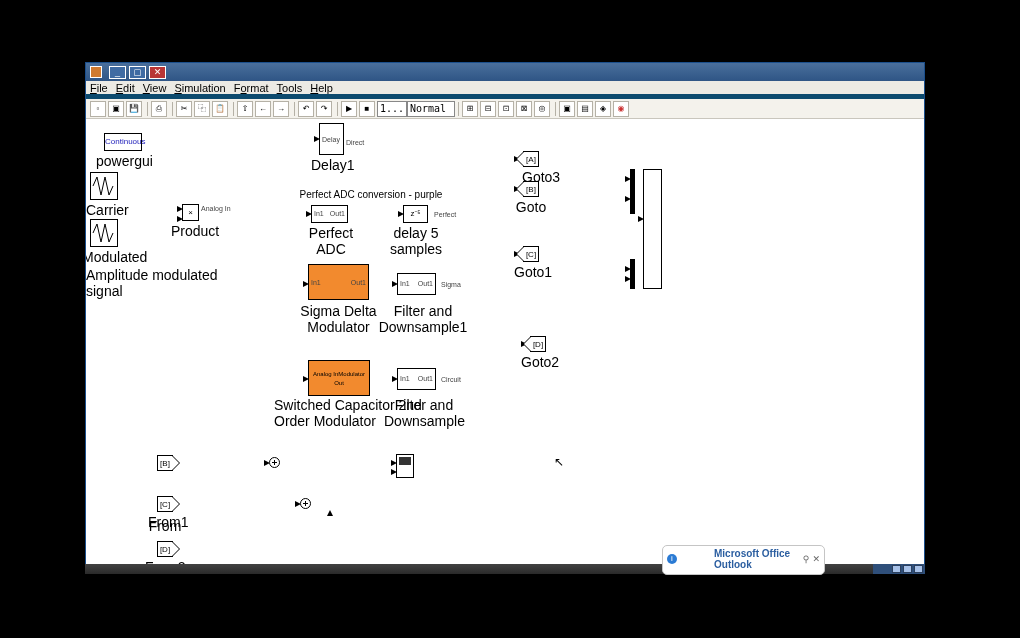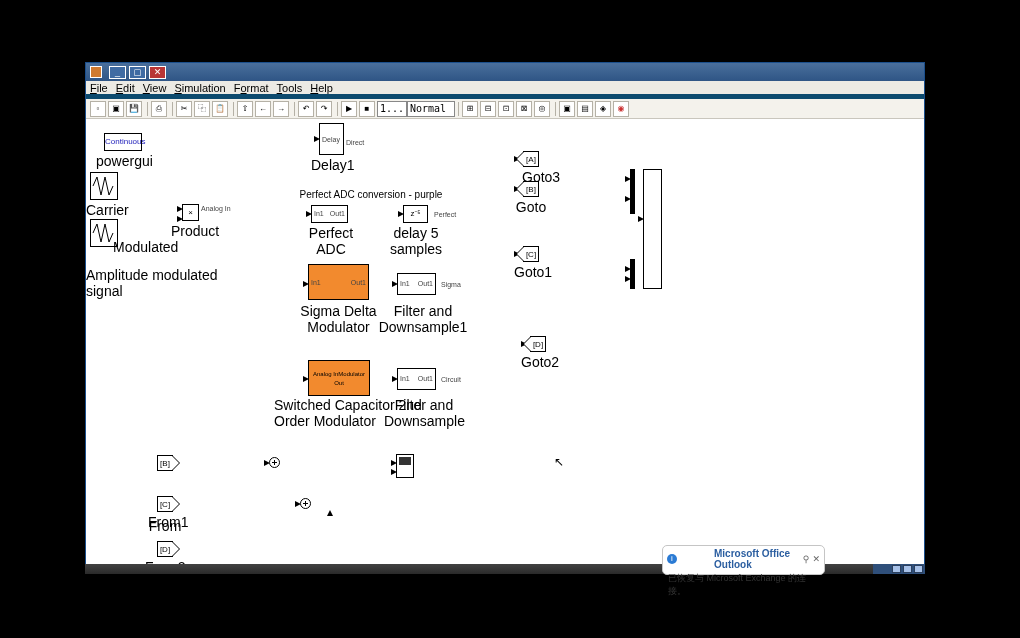--- a/index.html
+++ b/index.html
@@ -167,21 +167,21 @@
           <polyline points="2,13 6,4 10,22 14,4 18,22 22,13" fill="none" stroke="#000"></polyline>
         </svg>
     </div>
     <div class="lbl" style="left:0;top:83px;width:36px;">Carrier</div>
 
     <div class="blk" style="left:4px;top:100px;width:28px;height:28px;">
       <svg width="26" height="26">
           <polyline points="2,13 6,4 10,22 14,4 18,22 22,13" fill="none" stroke="#000"></polyline>
         </svg>
     </div>
-    <div class="lbl" style="left:-4px;top:120px;width:44px;margin-left:31px;">Modulated</div>
+    <div class="lbl" style="left:-4px;top:130px;width:44px;">Modulated</div>
 
     <div class="blk" style="left:96px;top:85px;width:17px;height:17px;line-height:15px;">×</div>
     <div class="lbl" style="left:85px;top:104px;width:40px;">Product</div>
     <div class="sig" style="left:115px;top:86px;">Analog In</div>
     <div class="lbl" style="left:0;top:148px;width:150px;text-align:left;">Amplitude modulated signal</div>
 
     <div class="blk" style="left:233px;top:4px;width:25px;height:32px;">
       <span class="port" style="left:2px;top:12px;">Delay</span>
     </div>
     <div class="sig" style="left:260px;top:20px;">Direct</div>
@@ -261,14 +261,13 @@
     </div>
 </div>
 
 <div class="notif" style="left:662px;top:545px;">
   <div class="hdr">
     <span class="ico">i</span>
     <span class="title">Microsoft Office Outlook</span>
     <span class="cls">⚲</span>
     <span class="cls">✕</span>
   </div>
-  <div class="body">已恢复与 Microsoft Exchange 的连接。</div>
 </div>
 
 </body></html>

